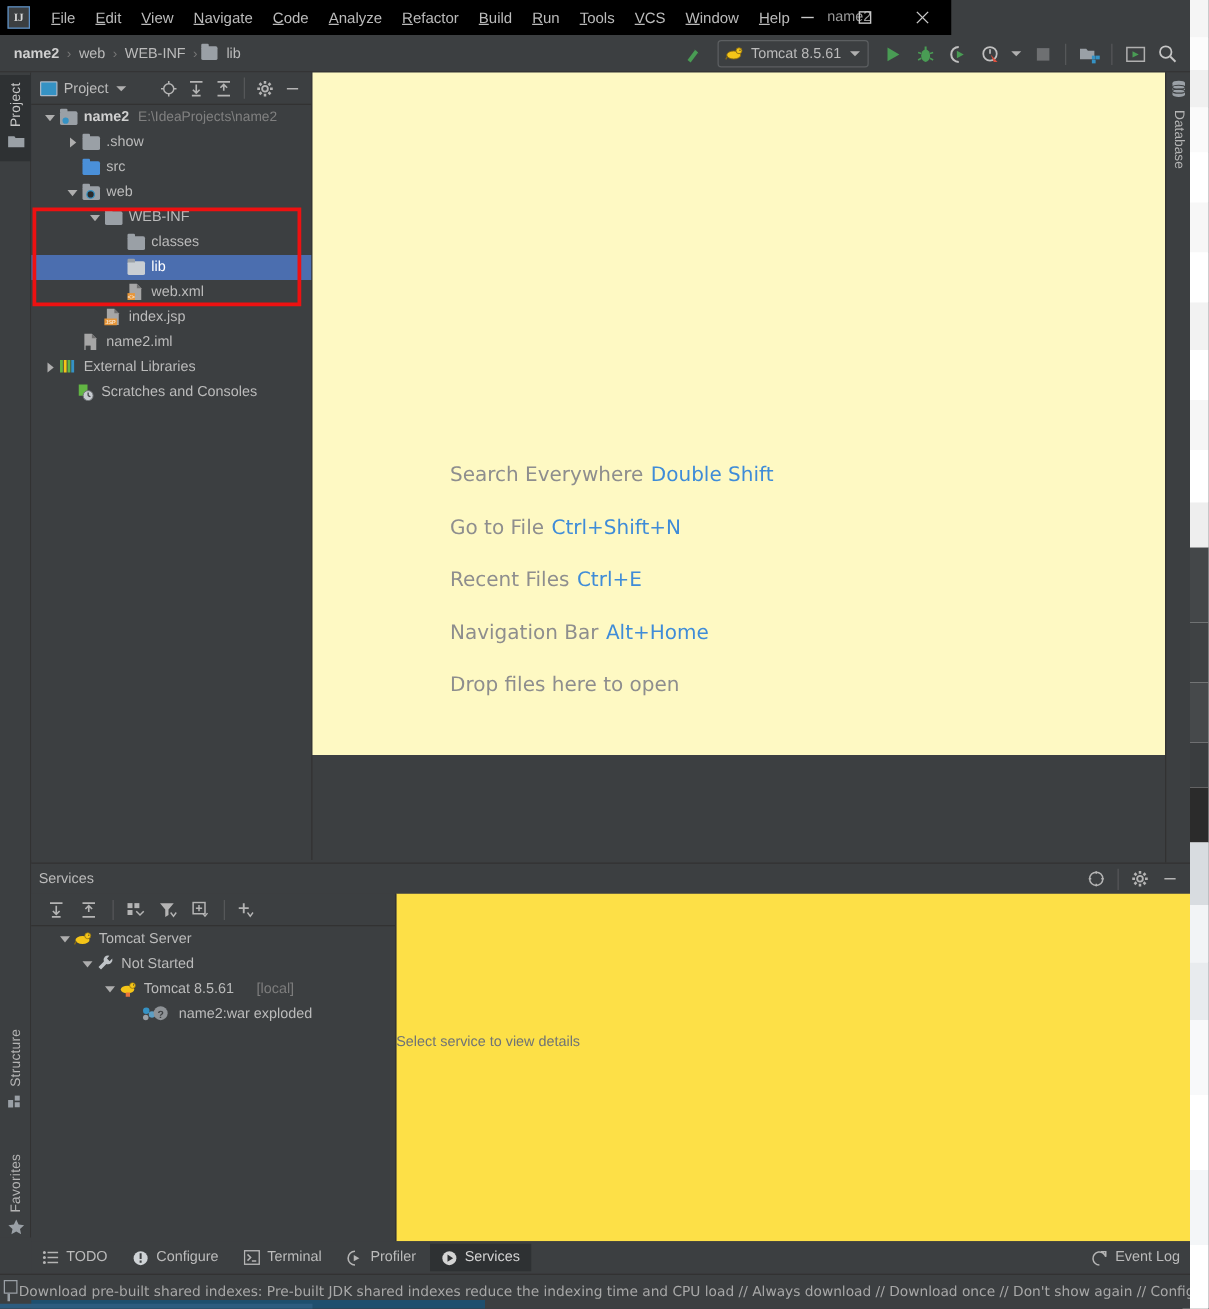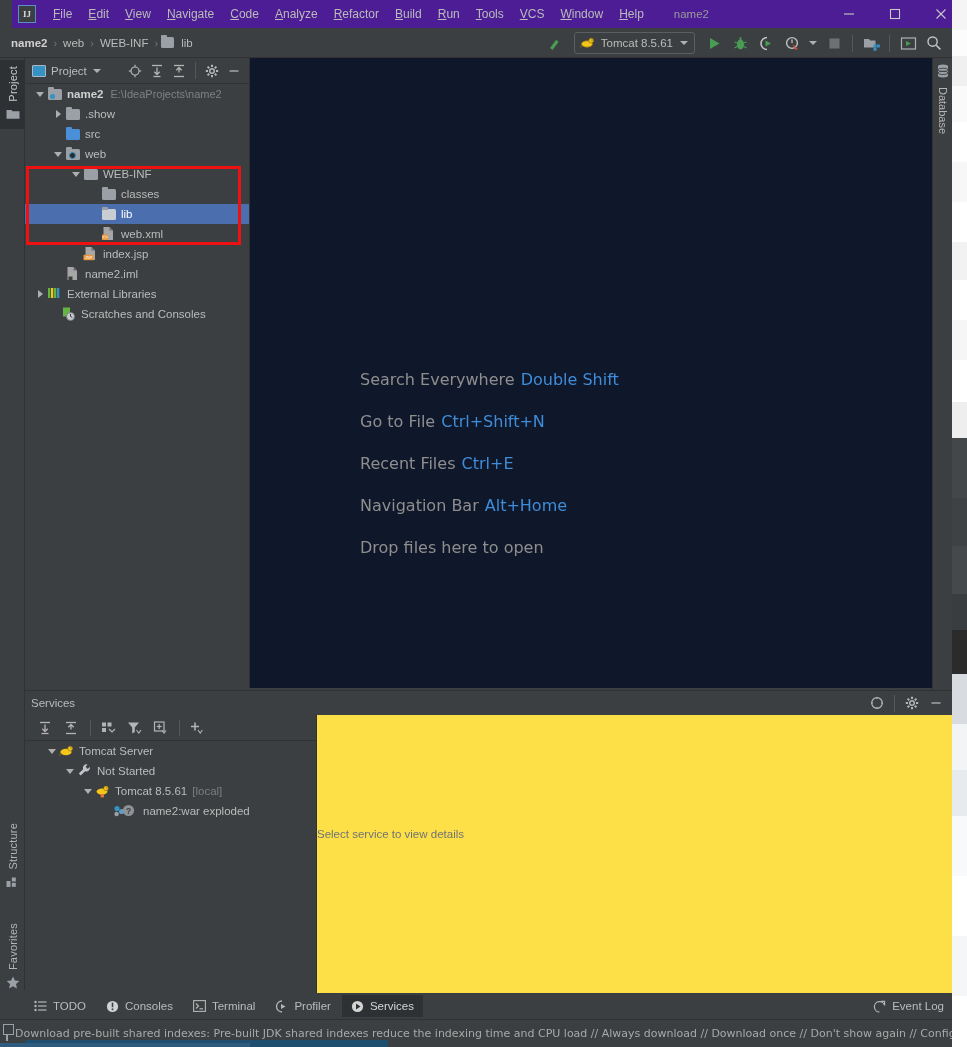--- a/index.html
+++ b/index.html
@@ -19,22 +19,22 @@
   #bg-window .bgrow { width: 100%; }
 
   
   #ide {
     position: absolute; left: 0; top: 0; width: 952px; height: 1047px;
     background: #3c3f41; z-index: 5; overflow: hidden;
   }
 
   
   #menubar {
-    position: absolute; left: 0; top: 0; width: 952px; height: 28px;
-    background: #4c1d95; display: flex; align-items: center; margin-left: 12px;
+    position: absolute; left: 0; top: 0; width: 761px; height: 28px;
+    background: #000000; display: flex; align-items: center;
   }
   #logo {
     width: 18px; height: 18px; margin-left: 6px; margin-right: 9px;
     background: #3c3f41; border: 1px solid #5a8ec4;
     color: #d8d8d8; font-size: 9px; font-weight: bold;
     display: flex; align-items: center; justify-content: center;
     font-family: "Liberation Serif", serif;
   }
   .menu-item {
     color: #bbbbbb; font-size: 12px; padding: 4px 8px; white-space: nowrap;
@@ -150,22 +150,22 @@
   .tpath { color: #808080; font-size: 11px; margin-left: 7px; }
 
   .fld { width: 14px; height: 11px; background: #9aa0a6; border-radius: 1.5px; position: absolute; top: 3px; left: 1px; }
   .fld::before { content:""; position:absolute; left:0; top:-2.5px; width:6px; height:3px; background:#9aa0a6; border-radius:1px 1px 0 0; }
   .fld.blue { background: #4a90d9; }
   .fld.blue::before { background: #4a90d9; }
   .badge-dot-blue { position:absolute; left:4px; top:6px; width:6px; height:6px; border-radius:50%; background:#3592c4; border:1px solid #1f6ea0; }
 
   
   #editor {
-    position: absolute; left: 250px; top: 58px; width: 682px; height: 630px;
-    background: #0f172a;
+    position: absolute; left: 250px; top: 58px; width: 682px; height: 546px;
+    background: #fef9c3;
   }
   #hints { position: absolute; left: 110px; top: 312px; }
   .hint { font-size: 16px; color: #8e8e8e; margin-bottom: 23px; white-space: nowrap;
           font-family: "DejaVu Sans", sans-serif; }
   .hint .key { color: #3f8cd8; margin-left: 6px; }
 
   
   #services {
     position: absolute; left: 25px; top: 690px; width: 927px; height: 303px;
     background: #3c3f41; border-top: 1px solid #323232;
@@ -176,21 +176,21 @@
   .svc-hact { width: 24px; height: 24px; display: flex; align-items: center; justify-content: center; }
 
   #svc-body { position: absolute; top: 24px; left: 0; right: 0; bottom: 0; display: flex; }
   #svc-left { width: 292px; border-right: 1px solid #323232; position: relative; background: #3c3f41; }
   #svc-toolbar { height: 26px; display: flex; align-items: center; padding-left: 8px;
                  border-bottom: 1px solid #323232; }
   .svc-tb { width: 24px; height: 24px; display: flex; align-items: center; justify-content: center; margin-right: 2px; }
   .svc-sep { width: 1px; height: 16px; background: #555759; margin: 0 5px; }
   #svc-tree { position: absolute; top: 26px; left: 0; right: 0; bottom: 0; }
   .srow { height: 20px; display: flex; align-items: center; font-size: 11.5px; color: #bbbbbb; white-space: nowrap; }
-  .sdim { color: #7d7d7d; margin-left: 5px; }
+  .sdim { color: #7d7d7d; margin-left: 18px; }
   #svc-right { flex: 1; background: #fde047; display: flex; align-items: flex-start; padding-top: 113px; }
   #svc-empty { color: #6f7376; font-size: 11.5px; }
 
   
   #bottom-bar {
     position: absolute; left: 25px; top: 993px; width: 927px; height: 26px;
     background: #3c3f41; display: flex; align-items: center;
   }
   .btab { display: flex; align-items: center; padding: 3px 9px; margin-right: 2px;
           font-size: 11.5px; color: #bbbbbb; height: 22px; white-space: nowrap; }
@@ -799,21 +799,21 @@
       <span>TODO</span>
     </div>
     <div class="btab">
       <span class="bi">
         <svg width="13" height="13" viewBox="0 0 13 13">
           <circle cx="6.5" cy="6.5" r="5.6" fill="#cfd3d6"></circle>
           <rect x="5.7" y="2.6" width="1.6" height="4.6" fill="#3c3f41"></rect>
           <rect x="5.7" y="8.4" width="1.6" height="1.8" fill="#3c3f41"></rect>
         </svg>
       </span>
-      <span>Consoles</span>
+      <span>Configure</span>
     </div>
     <div class="btab">
       <span class="bi">
         <svg width="13" height="12" viewBox="0 0 13 12">
           <rect x="0.6" y="0.6" width="11.8" height="10.8" fill="none" stroke="#b4b4b4" stroke-width="1.1"></rect>
           <path d="M3 3.5 L5.5 6 L3 8.5" fill="none" stroke="#b4b4b4" stroke-width="1.2"></path>
           <line x1="6.5" y1="8.8" x2="10" y2="8.8" stroke="#b4b4b4" stroke-width="1.2"></line>
         </svg>
       </span>
       <span>Terminal</span>

